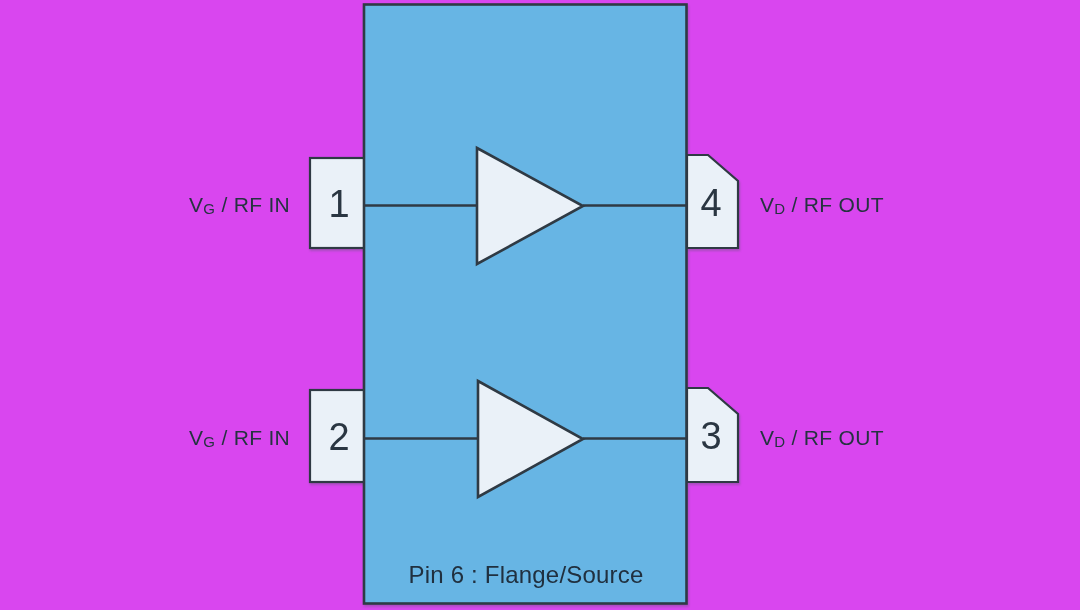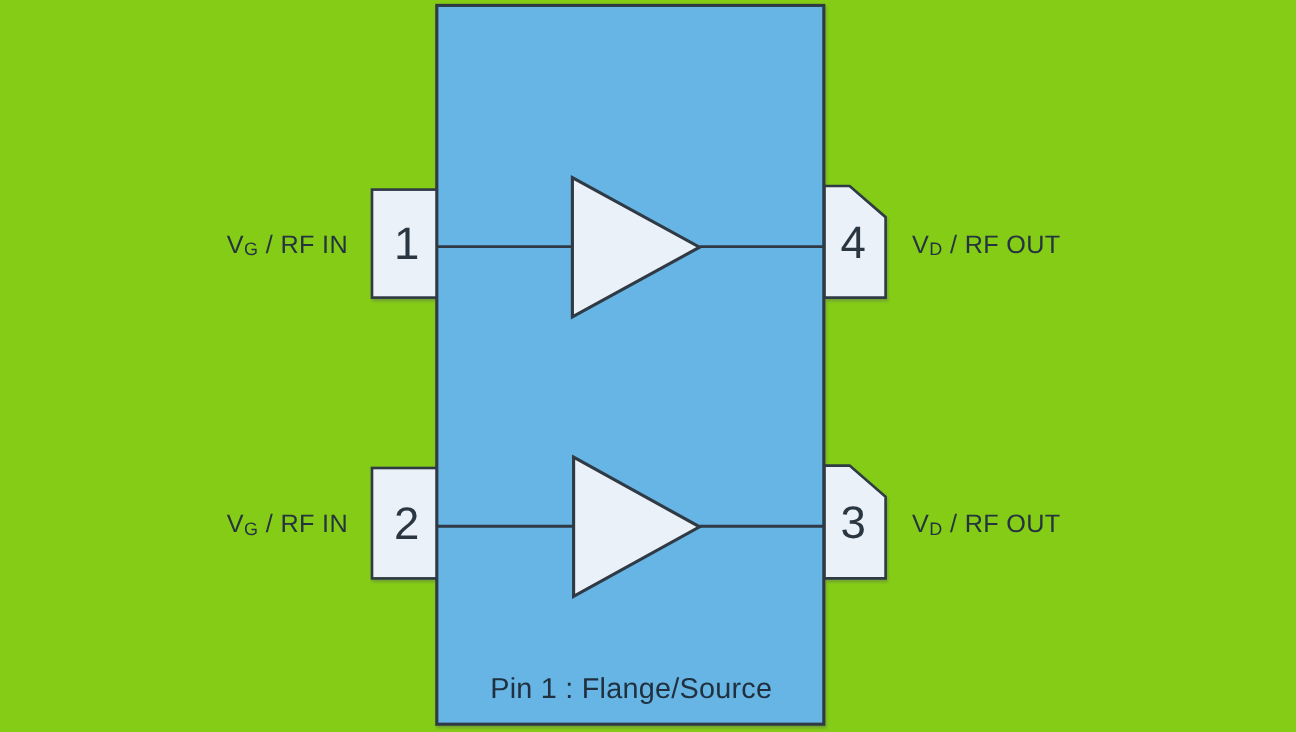--- a/index.html
+++ b/index.html
@@ -5,21 +5,21 @@
   html, body {
     margin: 0;
     padding: 0;
     background: #ffffff;
     font-family: "Liberation Sans", "DejaVu Sans", sans-serif;
   }
   .canvas {
     position: relative;
     width: 1080px;
     height: 610px;
-    background: #84cc16;
+    background: #d946ef;
     overflow: hidden;
   }
   .canvas svg {
     position: absolute;
     left: 0;
     top: 0;
   }
   .txt {
     position: absolute;
     color: #253340;
@@ -83,15 +83,15 @@
 
   <div class="txt pin-label" style="left:760px; top:204px;"><span>V</span><sub>D</sub><span> / RF OUT</span></div>
 
   <div class="txt pin-label" style="left:760px; top:437px;"><span>V</span><sub>D</sub><span> / RF OUT</span></div>
 
   <div class="txt pin-number" style="left:339px; top:204px;">1</div>
   <div class="txt pin-number" style="left:339px; top:437px;">2</div>
   <div class="txt pin-number" style="left:711px; top:203px;">4</div>
   <div class="txt pin-number" style="left:711px; top:436px;">3</div>
 
-  <div class="txt flange-note" style="left:526px; top:575px;">Pin 1 : Flange/Source</div>
+  <div class="txt flange-note" style="left:526px; top:575px;">Pin 6 : Flange/Source</div>
 
 </div>
 
 </body></html>

